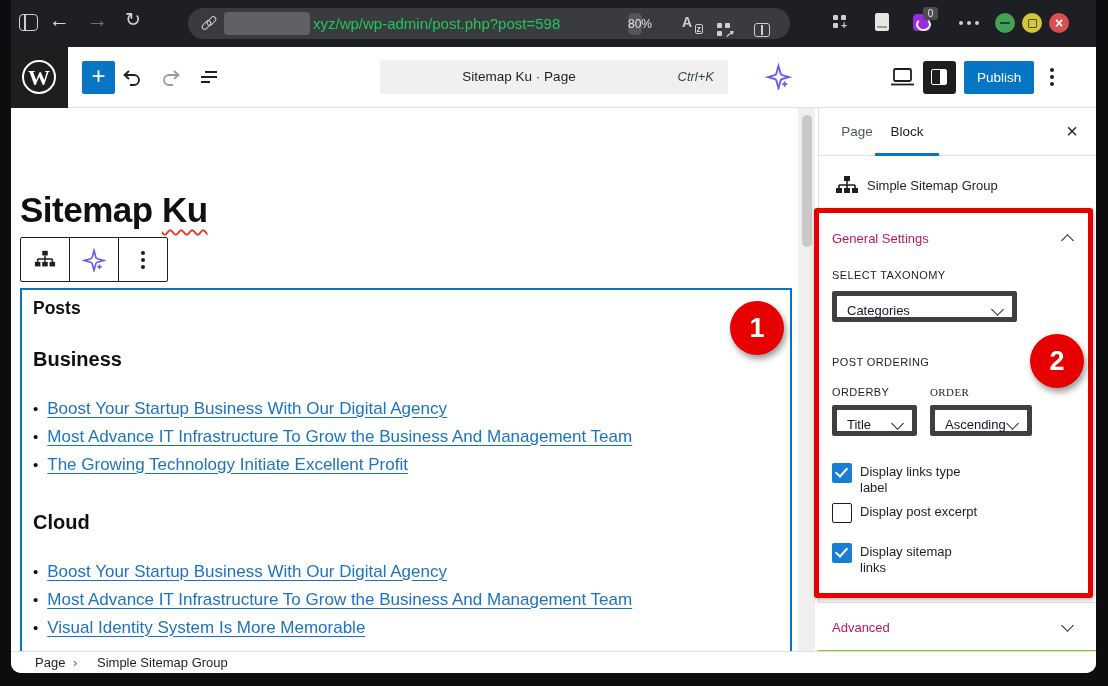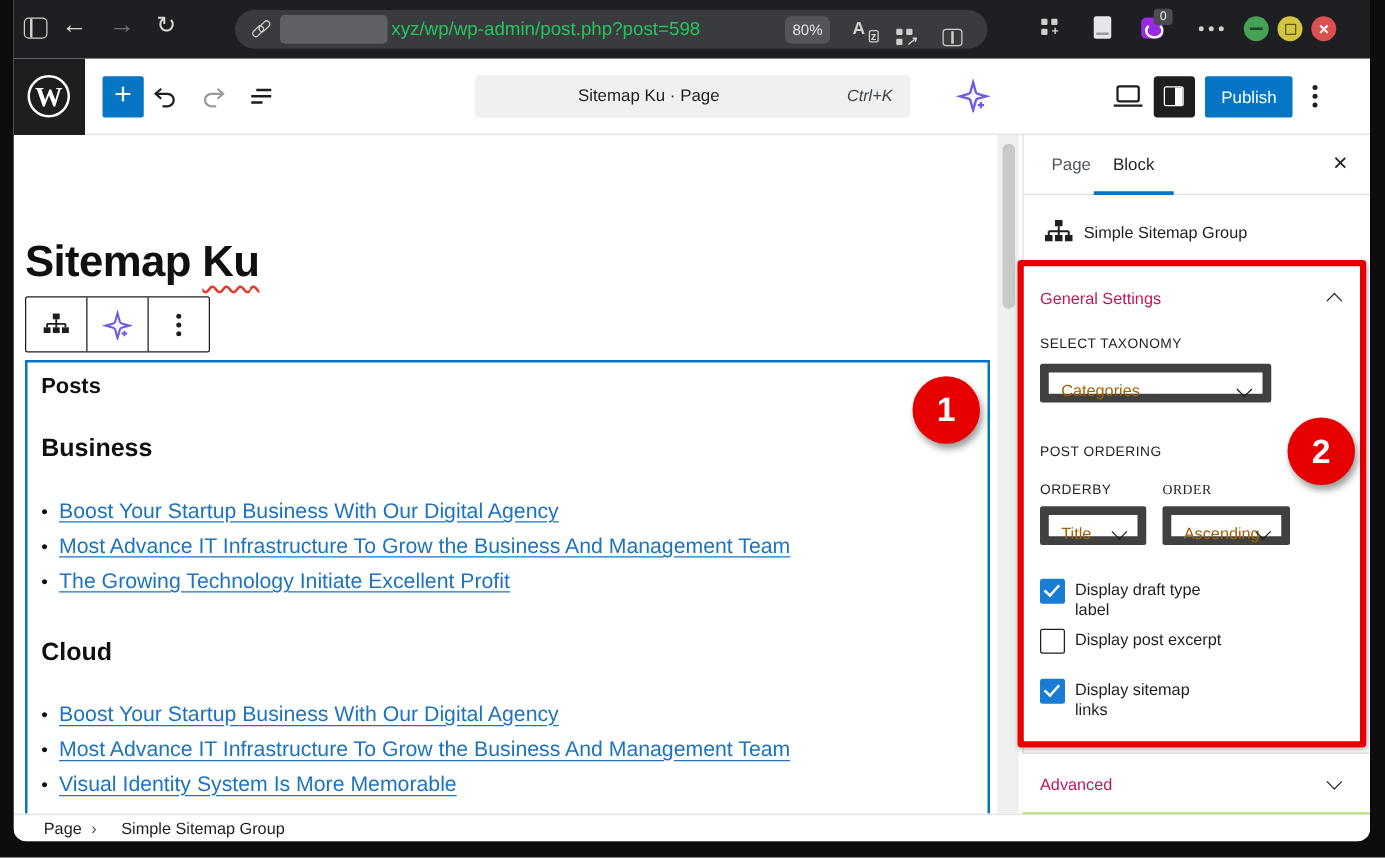--- a/index.html
+++ b/index.html
@@ -15,21 +15,21 @@
   .sidebar-toggle { position:absolute; left:8px; top:14px; width:19px; height:17px;
      border:1.7px solid #cfcfcf; border-radius:4px; }
   .sidebar-toggle::before { content:""; position:absolute; left:4px; top:0; bottom:0; width:1.7px; background:#cfcfcf; }
   .urlbar { position:absolute; left:177px; top:8px; width:602px; height:31px; background:#3a3b3f; border-radius:16px; }
   .link-icon { position:absolute; left:13px; top:8px; width:16px; height:15px; }
   .link-icon i { position:absolute; width:11px; height:6px; border:1.6px solid #cfcfcf; border-radius:3px; transform:rotate(-45deg); }
   .link-icon i:first-child { left:0; top:6px; }
   .link-icon i:last-child { left:5px; top:2px; }
   .redacted { position:absolute; left:36px; top:4px; width:86px; height:23px; background:#606165; border-radius:4px; }
   .url-text { position:absolute; left:125px; top:0; width:312px; line-height:31px; font-size:15px; color:#22c55e; white-space:nowrap; overflow:hidden; }
-  .zoom-badge { position:absolute; left:440px; top:5px; width:36px; height:22px; background:#54555a; border-radius:5px;
+  .zoom-badge { position:absolute; left:440px; top:5px; width:14px; height:22px; background:#54555a; border-radius:5px;
      color:#e3e3e3; font-size:12px; text-align:center; line-height:22px; }
   .translate-icon { position:absolute; left:494px; top:6px; width:18px; height:18px; color:#d0d0d0; font-size:14px; font-weight:bold; }
   .translate-icon b { position:absolute; right:-3px; bottom:-2px; font-size:9px; border:1px solid #d0d0d0; border-radius:2px; padding:0 1px; line-height:8px; }
   .grid-icon { position:absolute; width:14px; height:14px; }
   .grid-icon i { position:absolute; width:5px; height:5px; background:#cfcfcf; border-radius:1px; }
   .grid-icon i:nth-child(1){left:0;top:0} .grid-icon i:nth-child(2){left:8px;top:0}
   .grid-icon i:nth-child(3){left:0;top:8px} .grid-icon i:nth-child(4){left:8px;top:8px}
   .grid-icon .plus { background:none; color:#cfcfcf; font-size:10px; line-height:5px; font-weight:bold; }
   .splitA { left:529px; top:15px; }
   .splitB { position:absolute; left:566px; top:15px; width:16px; height:14px; border:1.6px solid #cfcfcf; border-radius:3px; }
@@ -104,21 +104,21 @@
   .block-card svg { position:absolute; left:16px; top:18px; }
 
   .red-rect { position:absolute; left:803px; top:208px; width:279px; height:390px;
      border:5px solid #e60000; border-radius:3px; box-shadow:1px 2px 4px rgba(0,0,0,.25); pointer-events:none; z-index:5; }
 
   .sb-label { position:absolute; font-size:13px; color:#be185d; }
   .sb-caps  { position:absolute; font-size:11px; font-weight:500; color:#1e1e1e; letter-spacing:.4px; }
   .chev { position:absolute; width:9px; height:9px; border-right:1.8px solid #1e1e1e; border-bottom:1.8px solid #1e1e1e; }
   .chev.up { transform:rotate(-135deg); }
   .chev.down { transform:rotate(45deg); }
-  .select { position:absolute; height:31px; border:7px solid #404040; border-radius:2px; background:#fff; font-size:13px; color:#a16207; }
+  .select { position:absolute; height:31px; border:5px solid #404040; border-radius:2px; background:#fff; font-size:13px; color:#0f172a; }
   .select .val { position:absolute; left:10px; line-height:29px; }
   .select .chev { right:10px; top:9px; border-color:#1e1e1e; }
   .cb { position:absolute; left:821px; width:20px; height:20px; border-radius:2px; }
   .cb.checked { background:#1a7dd4; }
   .cb.checked::after { content:""; position:absolute; left:6px; top:2px; width:5px; height:10px;
      border-right:2.2px solid #fff; border-bottom:2.2px solid #fff; transform:rotate(42deg); }
   .cb.unchecked { border:1.5px solid #1e1e1e; background:#fff; }
   .cb-label { position:absolute; left:849px; width:120px; font-size:13px; line-height:15.5px; color:#1e1e1e; }
   .advanced-row { position:absolute; left:807px; top:602px; width:278px; height:49px;
      border-top:1px solid #e0e0e0; border-bottom:1px solid #84cc16; background:#fff; }
@@ -311,21 +311,21 @@
   <div class="select" style="left:821px;top:405px;width:85px;">
     <span class="val">Title</span>
     <span class="chev down"></span>
   </div>
   <div class="select" style="left:919px;top:405px;width:102px;">
     <span class="val">Ascending</span>
     <span class="chev down"></span>
   </div>
 
   <span class="cb checked" style="top:463px;"></span>
-  <span class="cb-label" style="top:464px;">Display draft type label</span>
+  <span class="cb-label" style="top:464px;">Display links type label</span>
   <span class="cb unchecked" style="top:503px;"></span>
   <span class="cb-label" style="top:504px;">Display post excerpt</span>
   <span class="cb checked" style="top:543px;"></span>
   <span class="cb-label" style="top:544px;">Display sitemap links</span>
 
   <div class="advanced-row">
     <span class="sb-label" style="left:14px;top:17px;">Advanced</span>
     <span class="chev down" style="right:24px;top:18px;"></span>
   </div>
 

